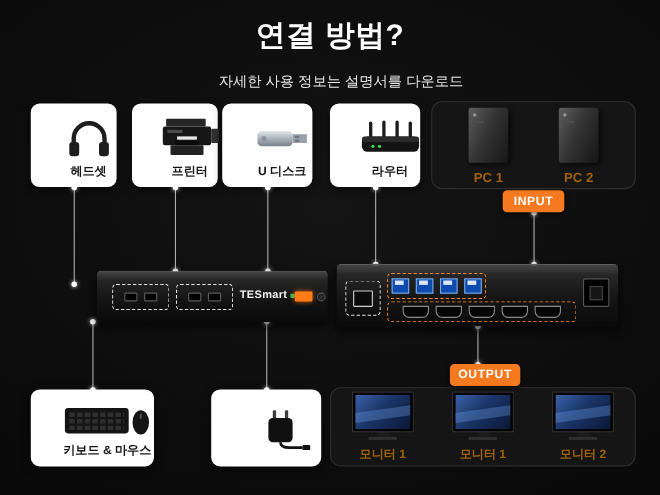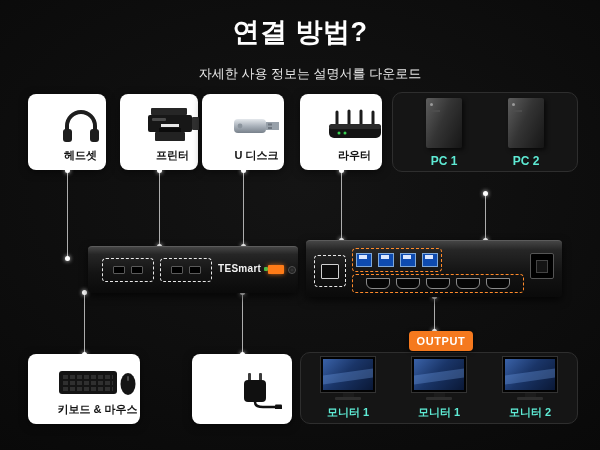--- a/index.html
+++ b/index.html
@@ -14,21 +14,21 @@
   }
   .subtitle {
     position:absolute; top:55px; left:0; width:100%; margin:10px;
     text-align:center; color:#e8e8e8; font-size:13px;
   }
   .card { position:absolute; display:flex; flex-direction:column; align-items:center;
           justify-content:space-between; padding:9px 4px 7px; box-sizing:border-box; }
   .card.white { background:#ffffff; border-radius:8px; box-shadow:0 2px 8px rgba(0,0,0,.5);padding-left:31px; }
   .card.dark  { background:#151515; border:1px solid #2e2e2e; border-radius:10px; }
   .clabel { font-size:11px; font-weight:bold; color:#131313; white-space:nowrap; }
-  .dlabel { font-size:12px; font-weight:bold; color:#5eead4; white-space:nowrap; }
+  .dlabel { font-size:12px; font-weight:bold; color:#a16207; white-space:nowrap; }
   .iconbox { display:flex; align-items:center; justify-content:center; flex:1; }
 
   .badge {
     position:absolute; background:#f5791e; color:#fff; font-size:11px; font-weight:bold;
     letter-spacing:.6px; border-radius:4px; display:flex; align-items:center; justify-content:center;
     box-shadow:0 1px 4px rgba(0,0,0,.6); z-index:5;
   }
 
   .vline { position:absolute; width:1px; background:#c9c9c9; opacity:.85; z-index:2; }
   .dot { position:absolute; width:5px; height:5px; border-radius:50%; background:#fff;
@@ -179,20 +179,21 @@
     <div class="pcunit">
       <div class="tower"></div>
       <div class="dlabel">PC 1</div>
     </div>
     <div class="pcunit">
       <div class="tower"></div>
       <div class="dlabel">PC 2</div>
     </div>
   </div>
 
+  <div class="badge" style="left:457px;top:173px;width:56px;height:20px">INPUT</div>
 
   <div class="kvm" style="left:88px;top:246px;width:210px;height:46px">
     <div class="dashbox-w" style="left:14px;top:11px;width:50px;height:22px">
       <div class="fport"></div>
       <div class="fport"></div>
     </div>
     <div class="dashbox-w" style="left:72px;top:11px;width:50px;height:22px">
       <div class="fport"></div>
       <div class="fport"></div>
     </div>

